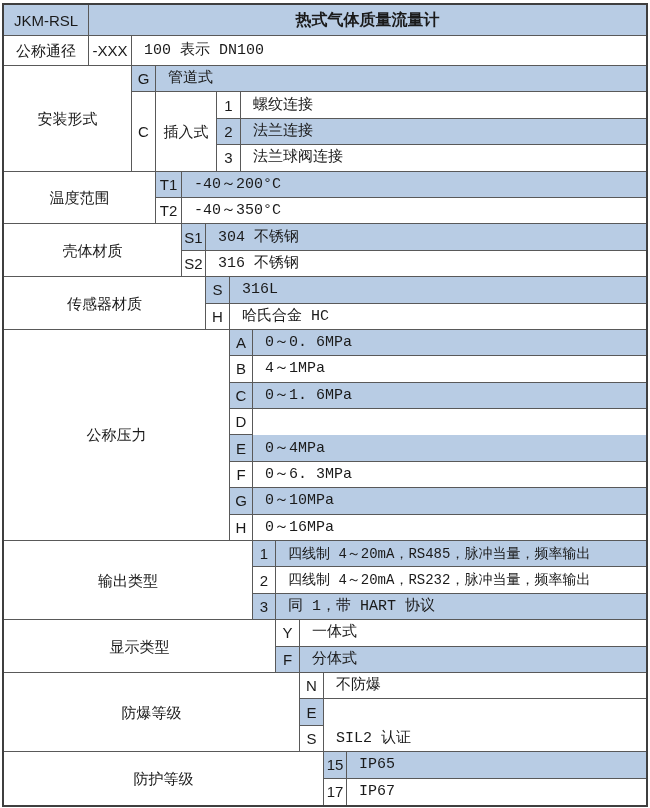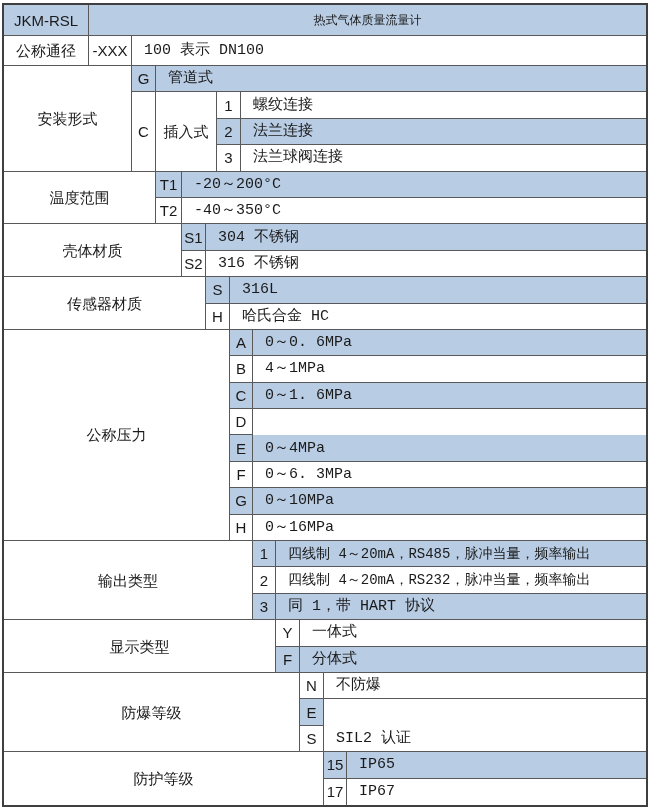--- a/index.html
+++ b/index.html
@@ -30,21 +30,21 @@
     border-right:1px solid var(--line);
     border-bottom:1px solid var(--line);
     display:flex;align-items:center;
     white-space:nowrap;overflow:hidden;
   }
   .ctr{justify-content:center;}
   .val{justify-content:flex-start;padding-left:12px;font-family:Liberation Mono, monospace;}
   .blue{background:var(--blue);}
   .er{border-right:none;}
   .eb{border-bottom:none;}
-  .t16{font-size:12px;}
+  .t16{font-size:16px;font-weight:bold;}
   .t14{font-size:14px;}
 </style>
 </head>
 <body>
 
 <div class="spec-table">
 
   <div class="c ctr blue" style="grid-area:1/1/2/2">JKM-RSL</div>
   <div class="c ctr blue er t16" style="grid-area:1/2/2/15">热式气体质量流量计</div>
 
@@ -59,21 +59,21 @@
   <div class="c ctr" style="grid-area:4/4/7/7">插入式</div>
   <div class="c ctr" style="grid-area:4/7/5/9">1</div>
   <div class="c val er" style="grid-area:4/9/5/15">螺纹连接</div>
   <div class="c ctr blue" style="grid-area:5/7/6/9">2</div>
   <div class="c val blue er" style="grid-area:5/9/6/15">法兰连接</div>
   <div class="c ctr" style="grid-area:6/7/7/9">3</div>
   <div class="c val er" style="grid-area:6/9/7/15">法兰球阀连接</div>
 
   <div class="c ctr" style="grid-area:7/1/9/4">温度范围</div>
   <div class="c ctr blue" style="grid-area:7/4/8/5">T1</div>
-  <div class="c val blue er" style="grid-area:7/5/8/15">-20～200°C</div>
+  <div class="c val blue er" style="grid-area:7/5/8/15">-40～200°C</div>
   <div class="c ctr" style="grid-area:8/4/9/5">T2</div>
   <div class="c val er" style="grid-area:8/5/9/15">-40～350°C</div>
 
   <div class="c ctr" style="grid-area:9/1/11/5">壳体材质</div>
   <div class="c ctr blue" style="grid-area:9/5/10/6">S1</div>
   <div class="c val blue er" style="grid-area:9/6/10/15">304 不锈钢</div>
   <div class="c ctr" style="grid-area:10/5/11/6">S2</div>
   <div class="c val er" style="grid-area:10/6/11/15">316 不锈钢</div>
 
   <div class="c ctr" style="grid-area:11/1/13/6">传感器材质</div>

